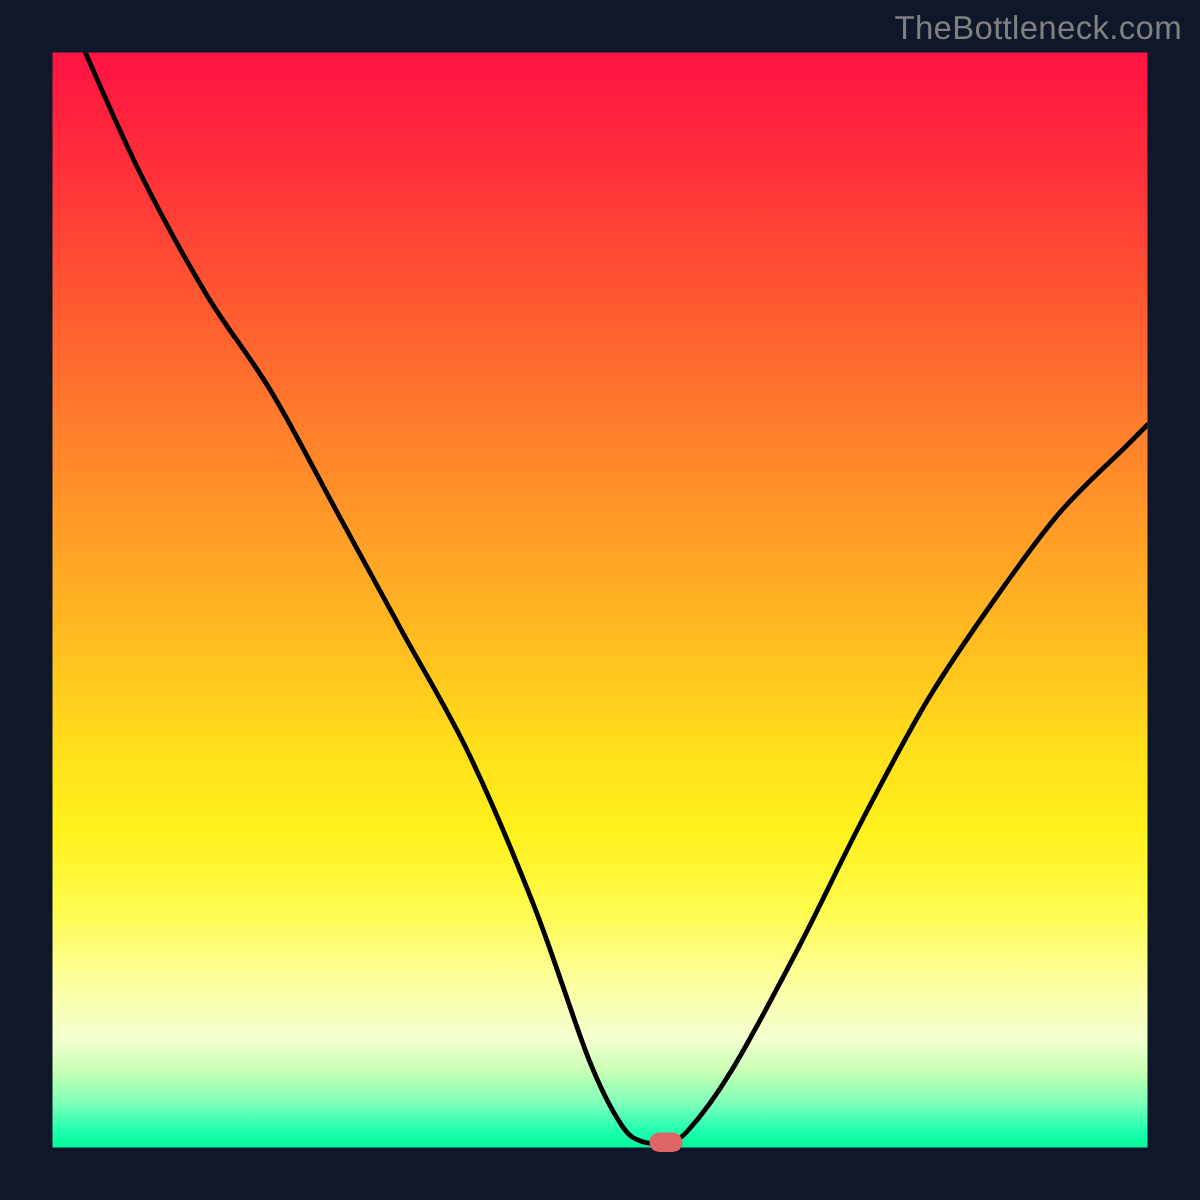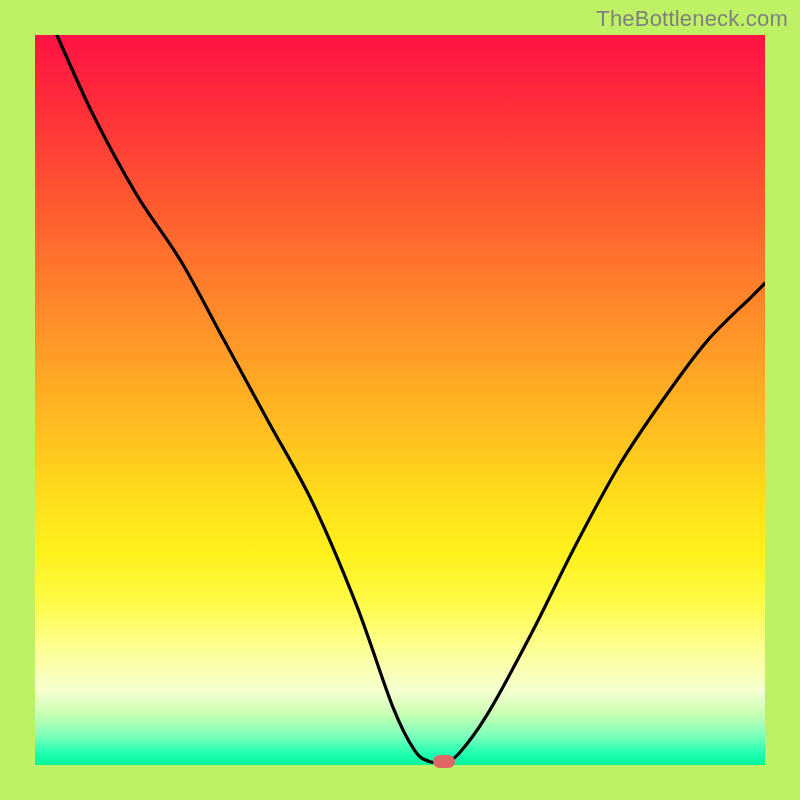--- a/index.html
+++ b/index.html
@@ -10,21 +10,21 @@
     background: #000;
     overflow: hidden;
     font-family: Arial, Helvetica, sans-serif;
   }
   .frame {
     position: absolute;
     left: 0;
     top: 0;
     width: 800px;
     height: 800px;
-    background: #bef264;
+    background: #0f172a;
   }
   .plot {
     position: absolute;
     left: 35px;
     top: 35px;
     width: 730px;
     height: 730px;
     
     background: linear-gradient(to bottom,
       #ff1343 0%,

